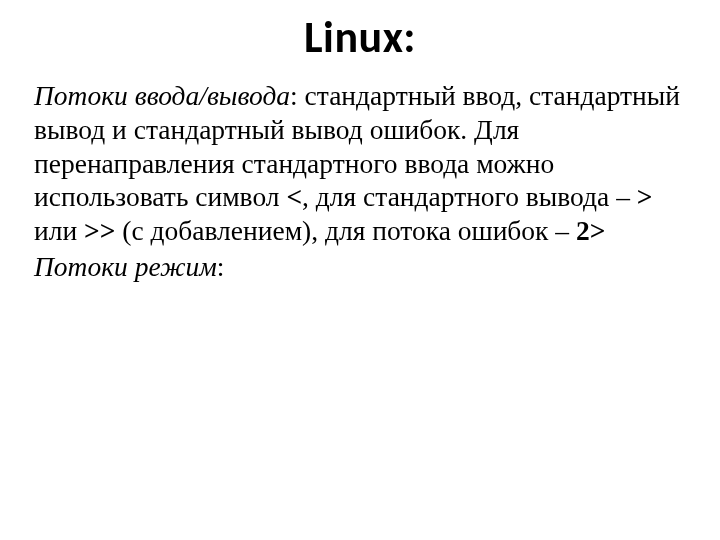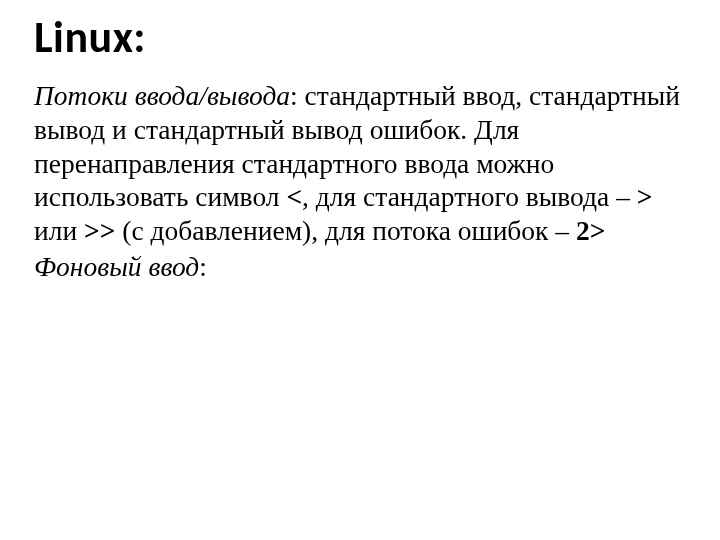--- a/index.html
+++ b/index.html
@@ -14,20 +14,21 @@
   .slide {
     box-sizing: border-box;
     width: 720px;
     height: 540px;
     padding: 10px 34px 0 34px;
   }
   .title {
     font-family: "Calibri", "Arial", sans-serif;
     font-weight: 700;
     font-size: 44px;
+    text-align: center;
     margin: 0 0 6px 0;
     letter-spacing: 0.5px;
   }
   .body {
     font-size: 27.5px;
     line-height: 1.23;
     margin-top: 15px;
   }
   .body p {
     margin: 0 0 2px 0;
@@ -44,18 +45,18 @@
   <div class="body">
 
     <p>
       <span class="it">Потоки ввода/вывода</span><span>: стандартный ввод, стандартный вывод и стандартный вывод ошибок. Для перенаправления стандартного ввода можно использовать символ </span><span class="bd">&lt;</span><span>, для стандартного вывода – </span><span class="bd">&gt;</span><span> или </span><span class="bd">&gt;&gt;</span><span> (с добавлением), для потока ошибок – </span><span class="bd">2&gt;</span>
     </p>
 
 
 
 
     <p>
-      <span class="it">Фоновый ввод</span><span>:</span>
+      <span class="it">Потоки режим</span><span>:</span>
     </p>
 
 
   </div>
 </div>
 
 </body></html>

